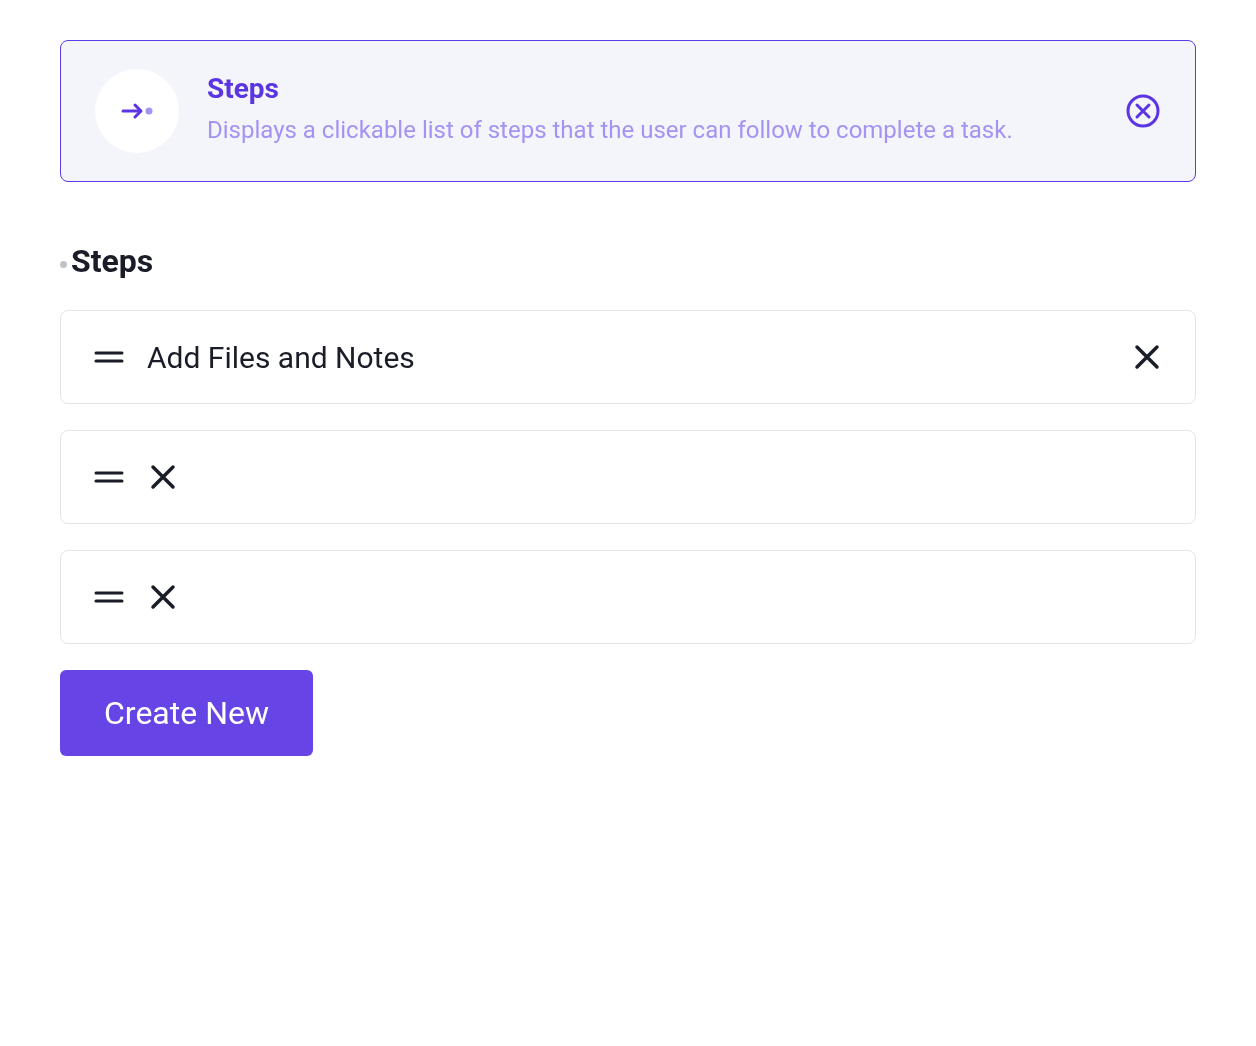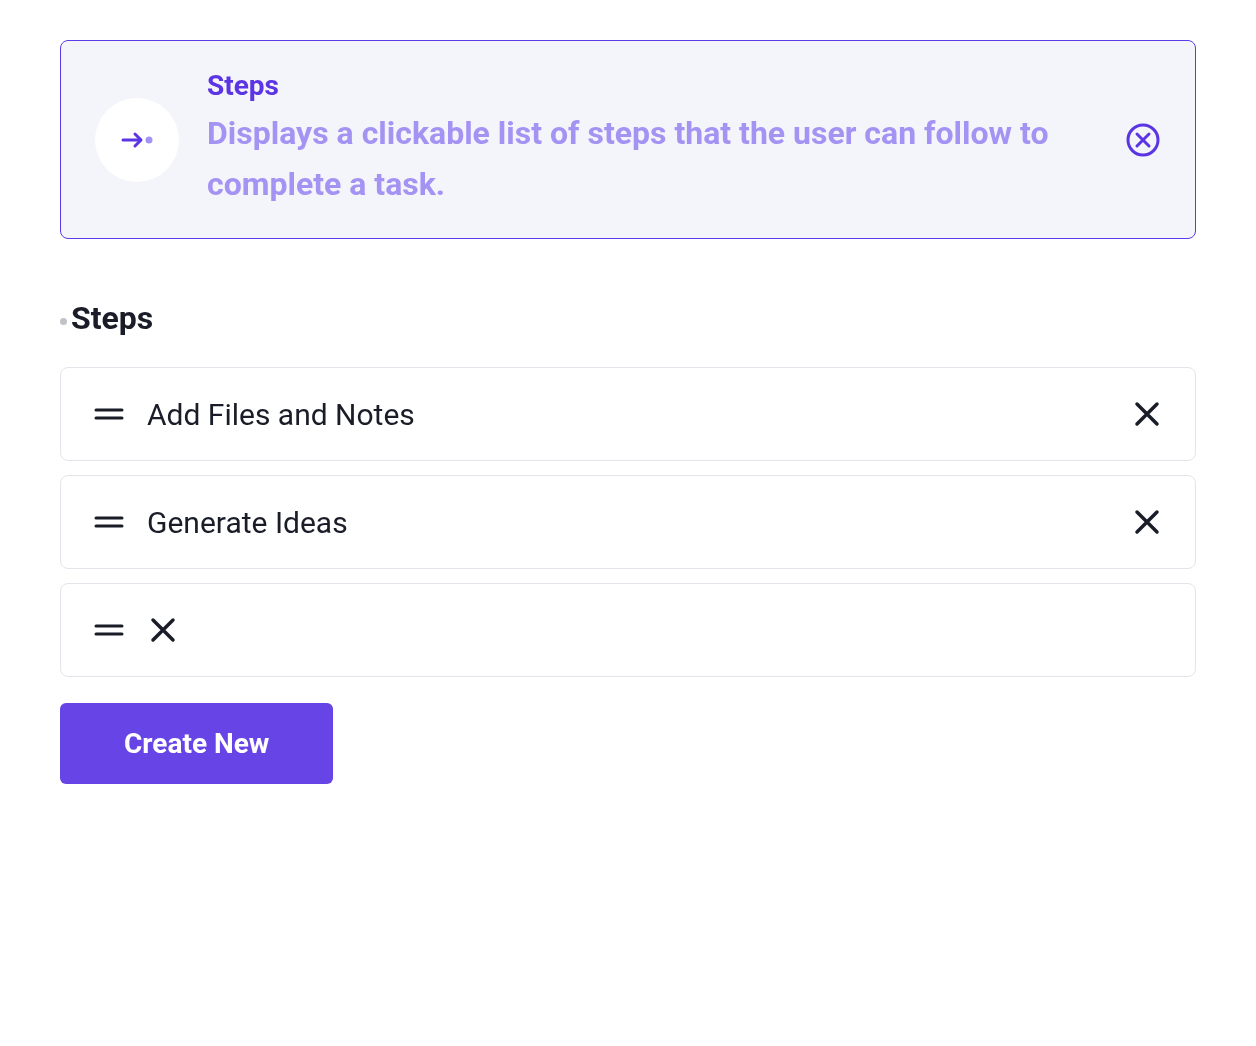--- a/index.html
+++ b/index.html
@@ -48,24 +48,24 @@
     }
     
     .info-title {
       font-size: 28px;
       font-weight: 700;
       color: #5b34e3;
       margin-bottom: 6px;
     }
     
     .info-description {
-      font-size: 32px;
+      font-size: 24px;
       color: #a593f3;
       line-height: 1.6;
-      font-weight: 700;
+      font-weight: 400;
     }
     
     .info-close {
       cursor: pointer;
       display: flex;
       align-items: center;
     }
     
     .info-close svg {
       width: 36px;
@@ -93,21 +93,21 @@
     .section-title {
       font-size: 32px;
       font-weight: 700;
       color: #1a1d28;
     }
     
     
     .steps-list {
       display: flex;
       flex-direction: column;
-      gap: 14px;
+      gap: 26px;
       margin-bottom: 26px;
     }
     
     .step-item {
       border: 1px solid #e3e5ea;
       border-radius: 8px;
       padding: 16px 32px;
       display: flex;
       align-items: center;
       gap: 22px;
@@ -148,23 +148,23 @@
       width: 32px;
       height: 32px;
     }
     
     
     .create-button {
       background: #6744e6;
       color: #ffffff;
       border: none;
       border-radius: 6px;
-      padding: 24px 64px;
-      font-size: 28px;
-      font-weight: 700;
+      padding: 24px 44px;
+      font-size: 32px;
+      font-weight: 400;
       cursor: pointer;
       font-family: inherit;
     }
   </style>
 </head>
 <body>
 
 
 
 
@@ -212,21 +212,20 @@
     </div>
   </div>
 
   <div class="step-item">
     <div class="drag-handle">
       <svg viewBox="0 0 32 32" fill="none" xmlns="http://www.w3.org/2000/svg">
         <line x1="3" y1="12" x2="29" y2="12" stroke="#1a1d28" stroke-width="3" stroke-linecap="round"></line>
         <line x1="3" y1="20" x2="29" y2="20" stroke="#1a1d28" stroke-width="3" stroke-linecap="round"></line>
       </svg>
     </div>
-    <input type="text" class="step-input" value="Generate Ideas" style="">
     <div class="step-remove">
       <svg viewBox="0 0 32 32" fill="none" xmlns="http://www.w3.org/2000/svg">
         <path d="M6 6 L26 26 M26 6 L6 26" stroke="#1a1d28" stroke-width="3.5" stroke-linecap="round"></path>
       </svg>
     </div>
   </div>
 
   <div class="step-item">
     <div class="drag-handle">
       <svg viewBox="0 0 32 32" fill="none" xmlns="http://www.w3.org/2000/svg">

